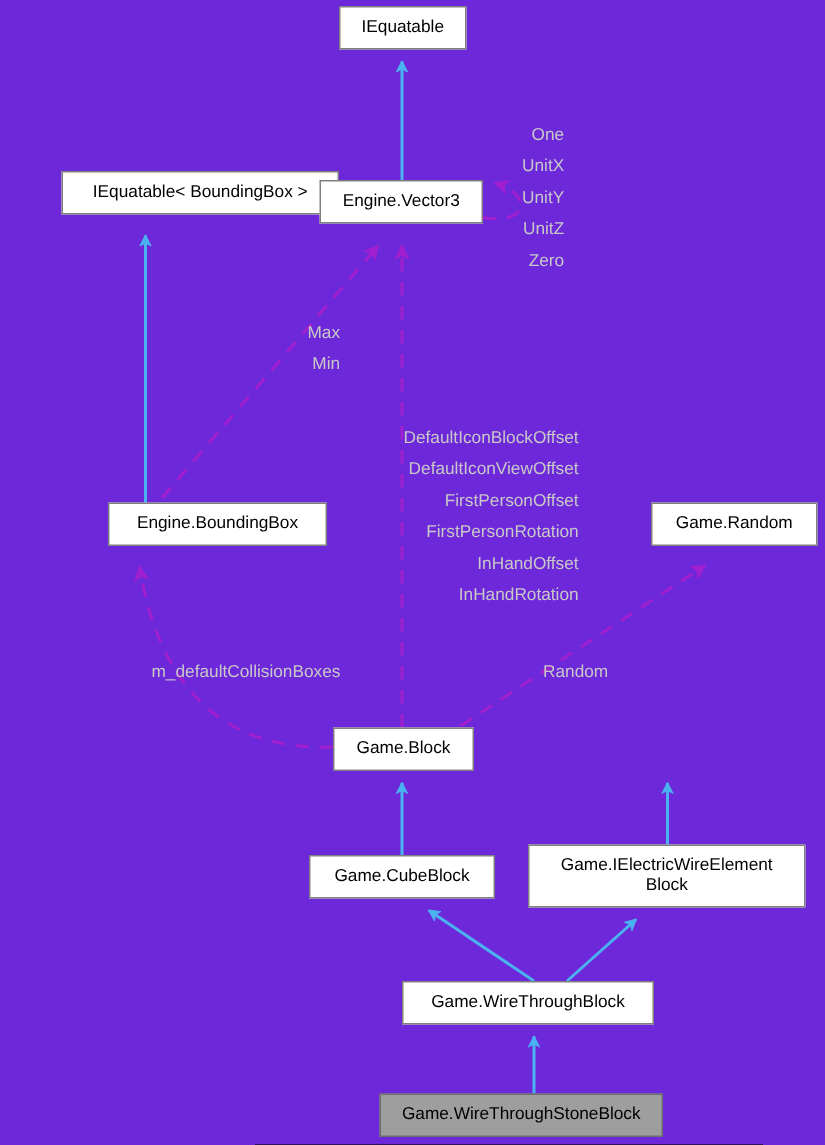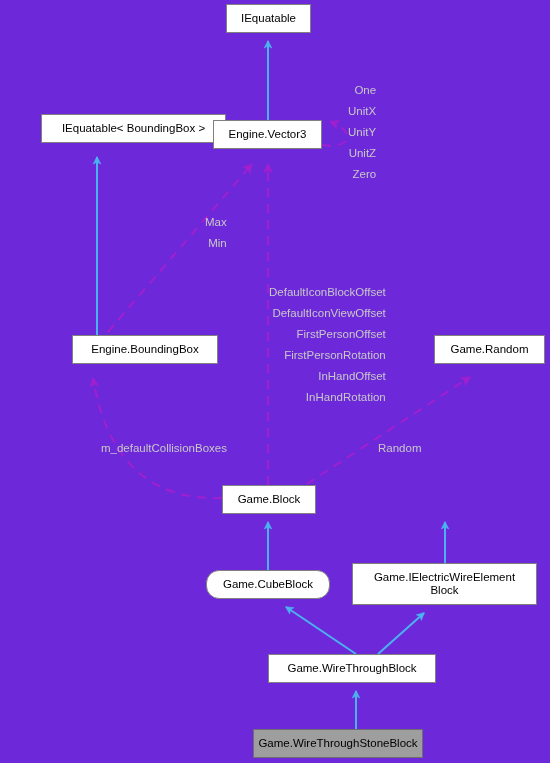--- a/index.html
+++ b/index.html
@@ -104,28 +104,28 @@
 
   <div class="node" style="left:213px; top:120px; width:109px; height:29px;">Engine.Vector3</div>
 
   <div class="node" style="left:24px; top:335px; width:146px; height:29px;margin-left:48px;">Engine.BoundingBox</div>
 
   <div class="node" style="left:434px; top:335px; width:111px; height:29px;">Game.Random</div>
 
   <div class="node" style="left:222px; top:485px; width:94px; height:29px;">Game.Block</div>
 
 
-  <div class="node" style="left:206px; top:570px; width:124px; height:29px;border-radius:13px;">Game.CubeBlock</div>
+  <div class="node" style="left:206px; top:570px; width:124px; height:29px;">Game.CubeBlock</div>
 
   <div class="node" style="left:352px; top:563px; width:185px; height:42px;text-align:center;">Game.IElectricWireElement
 Block</div>
 
   <div class="node" style="left:268px; top:654px; width:168px; height:29px;">Game.WireThroughBlock</div>
 
-  <div class="node current" style="left:253px; top:729px; width:170px; height:29px;">Game.WireThroughStoneBlock</div>
+  <div class="node current" style="left:253px; top:729px; width:189px; height:29px;">Game.WireThroughStoneBlock</div>
 
   <div class="field-list" style="left:348px; top:80px;">
       <div>One</div>
       <div>UnitX</div>
       <div>UnitY</div>
       <div>UnitZ</div>
       <div>Zero</div>
     </div>
 
   <div class="field-list" style="left:205px; top:212px;">
@@ -139,17 +139,17 @@
       <div>FirstPersonOffset</div>
       <div>FirstPersonRotation</div>
       <div>InHandOffset</div>
       <div>InHandRotation</div>
     </div>
 
   <div class="field-list" style="left:101px; top:438px;">
       <div>m_defaultCollisionBoxes</div>
     </div>
 
-  <div class="field-list" style="left:378px; top:438px;">
+  <div class="field-list" style="left:362px; top:438px;">
       <div>Random</div>
     </div>
 
 </div>
 
 </body></html>

